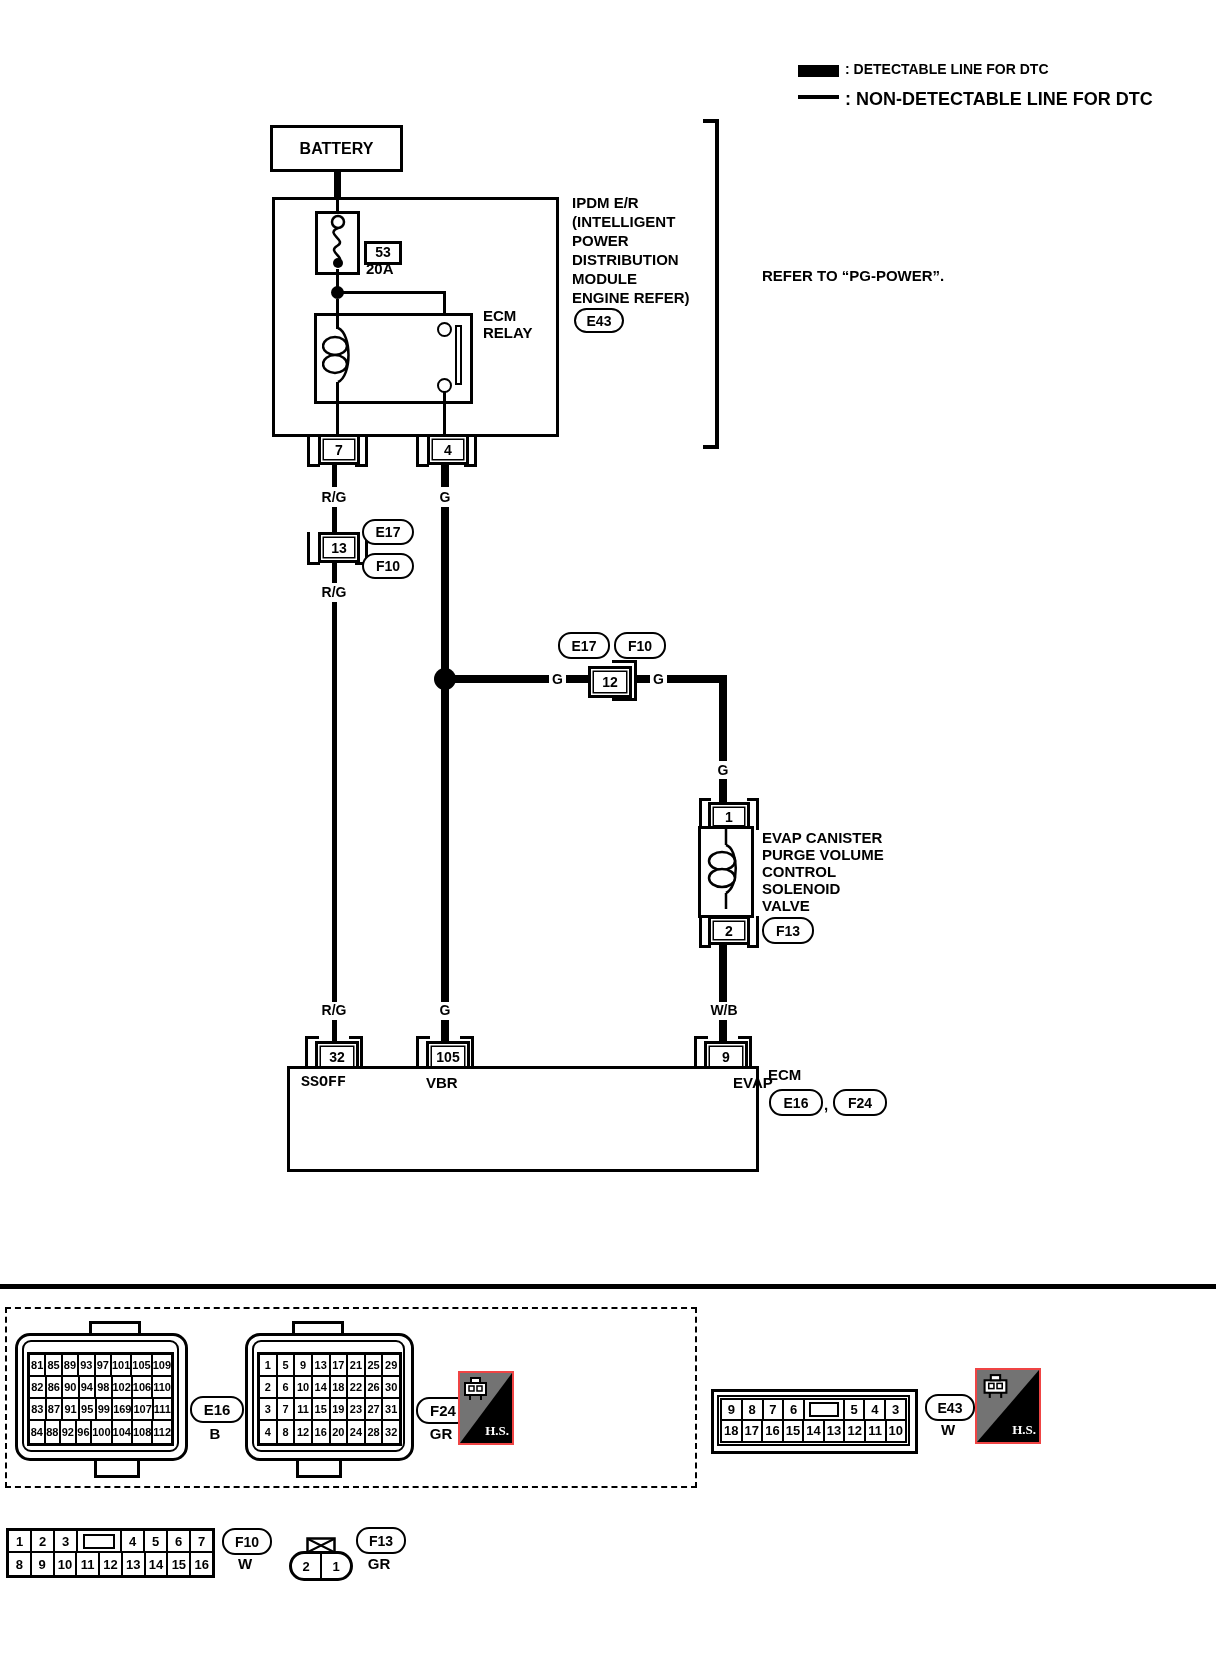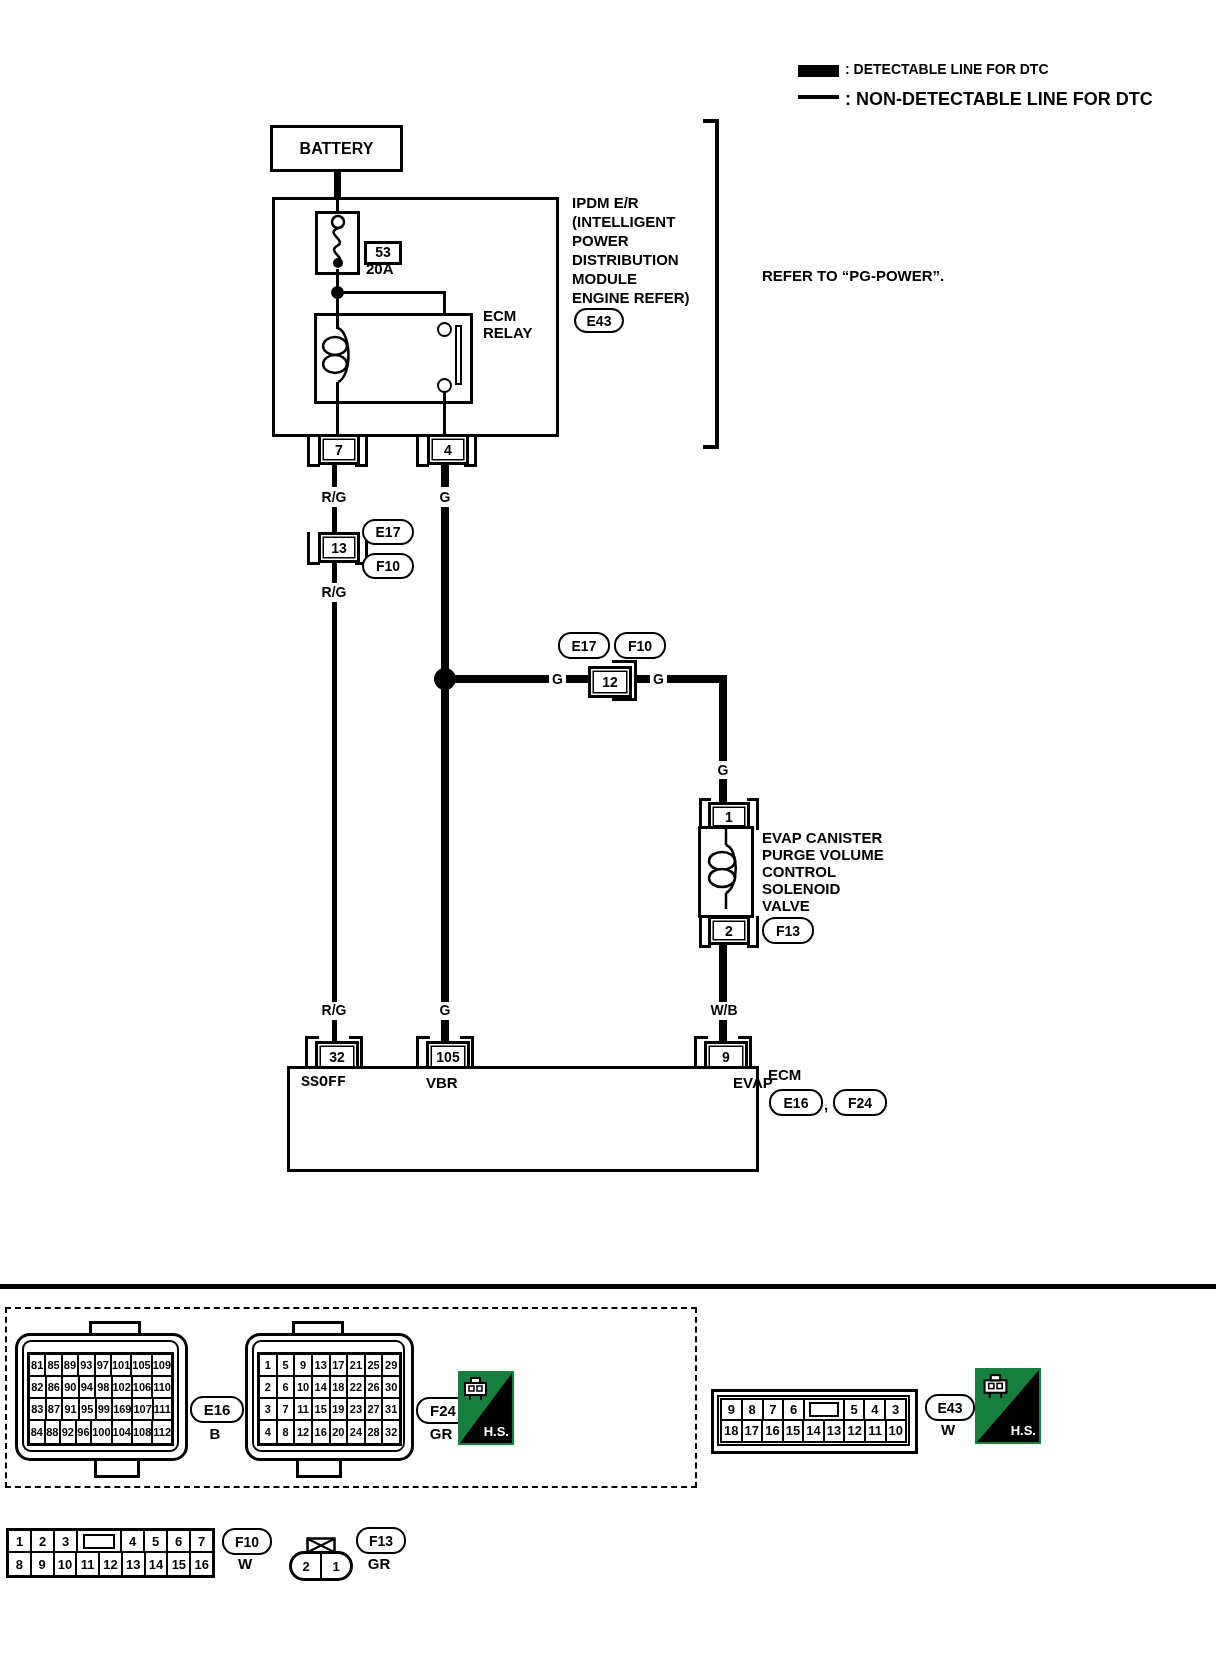--- a/index.html
+++ b/index.html
@@ -35,21 +35,21 @@
          display:flex;align-items:center;justify-content:center;font-weight:700;}
   .grow .gcell:last-child{border-right:none;}
   .pingrid .grow:last-child .gcell{border-bottom:none;}
   .gcell.key{flex:2;}
   .slot{width:68%;height:11px;border:2px solid #000;background:#fff;}
   .grid-sm .gcell{font-size:11px;}
   .grid-md .gcell{font-size:13px;}
   .housing{position:absolute;border:3px solid #000;border-radius:15px;background:#fff;}
   .housing-in{position:absolute;border:2.5px solid #000;border-radius:9px;background:#fff;}
   .tab{position:absolute;border:3px solid #000;background:#fff;}
-  .hsicon{position:absolute;border:2px solid #15803d;background:#15803d;}
+  .hsicon{position:absolute;border:2px solid #ef4444;background:#737373;font-family:Liberation Serif, serif;}
   .hstri{position:absolute;left:0;top:0;right:0;bottom:0;background:#000;
          clip-path:polygon(100% 0,100% 100%,0 100%);}
   .hstxt{position:absolute;right:3px;bottom:4px;color:#fff;font-weight:700;font-size:13px;}
   .ctr{text-align:center;}
   .pill{position:absolute;border:3px solid #000;border-radius:15px;background:#fff;
         display:flex;}
   .pillcell{flex:1;display:flex;align-items:center;justify-content:center;
             font-size:13px;font-weight:700;}
   .pillcell:first-child{border-right:2.5px solid #000;}
   svg{display:block;}

